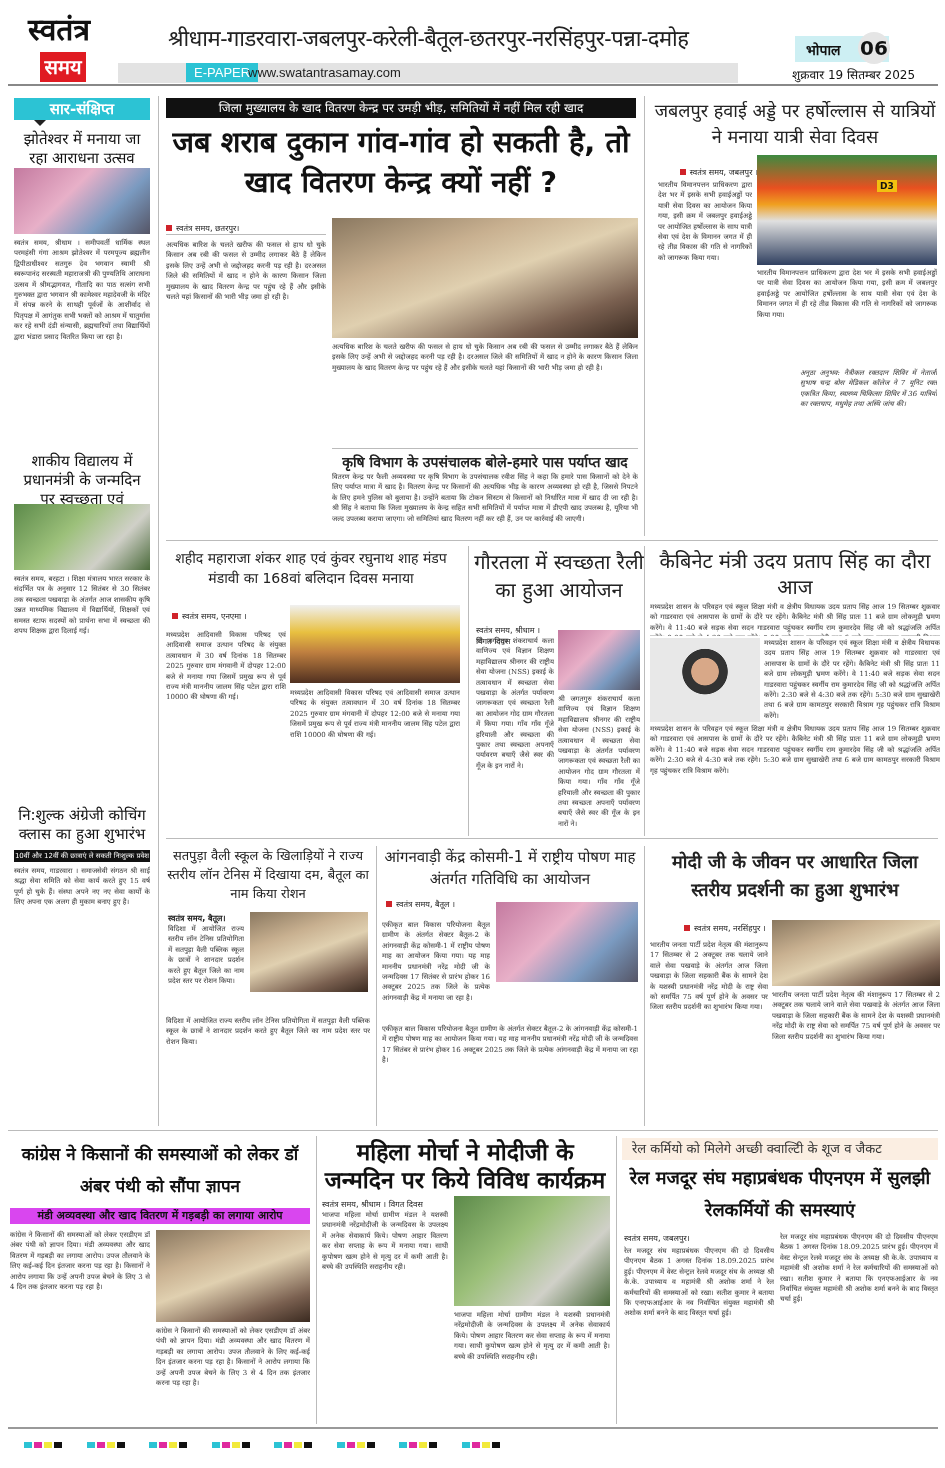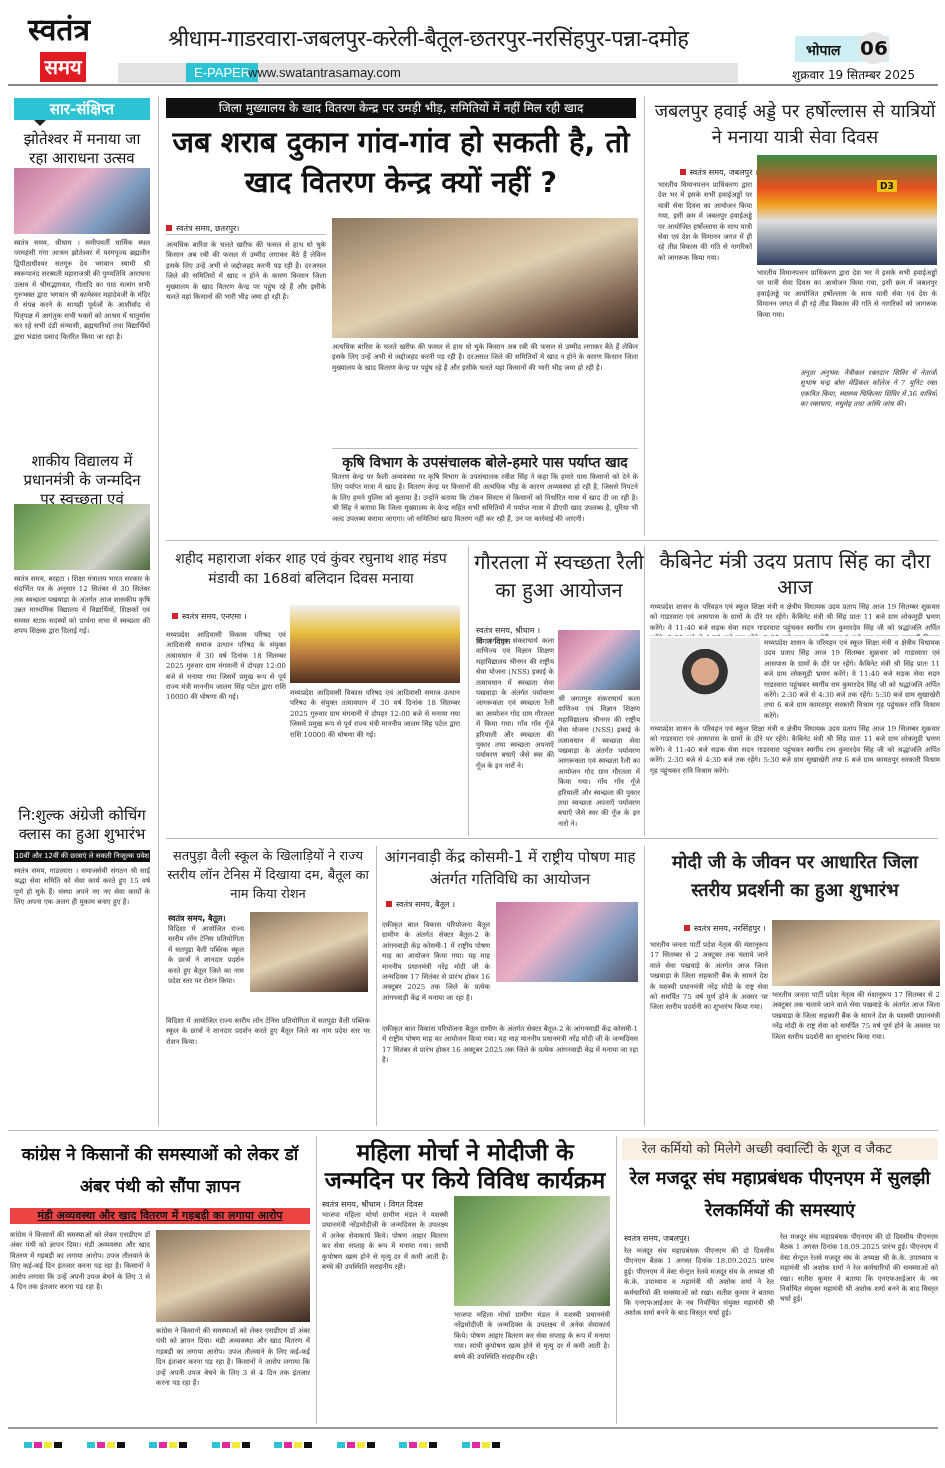--- a/index.html
+++ b/index.html
@@ -29,21 +29,21 @@
   .photo.crowd { background: linear-gradient(160deg, #8a7860, #c8b090 30%, #e0d0b0 50%, #7a6050 80%, #3a2a20); }
   .photo.airport { background: linear-gradient(180deg, #3d8a40 0%, #e85020 30%, #f0a020 45%, #e0e0e0 60%, #304060 100%); padding-left: 17px; }
   .photo.stage { background: linear-gradient(180deg, #f0f0f0 0%, #e8c040 35%, #c08040 60%, #503020 100%); }
   .photo.portrait { background: radial-gradient(circle at 50% 40%, #d8a888 0 18%, #333 19% 30%, #e8e8e8 31%); }
   .body-txt { font-size: 7px; line-height: 10.4px; color: #333; text-align: justify; overflow: hidden; font-family: "DejaVu Serif", serif; }
   .byline { font-size: 8px; color: #222; }
   .byline .sq { display: inline-block; width: 6px; height: 6px; background: #d0232a; margin-right: 4px; }
   .black-bar { background: #111; color: #fff; text-align: center; }
   .big-head { font-weight: bold; text-align: center; color: #111; }
   .med-head { text-align: center; color: #222; }
-  .kicker-gray { background: #ef4444; text-align: center; color: #111; text-decoration: underline; }
+  .kicker-gray { background: #d946ef; text-align: center; color: #111; }
   .kicker-peach { background: #fbeee2; color: #333; }
   .cmyk { top: 1442px; height: 6px; }
   .bottom-rule { left: 8px; top: 1427px; width: 930px; height: 2px; background: #999; }
 </style>
 </head>
 <body>
 
 <div class="abs logo-top">स्वतंत्र</div>
 <div class="abs logo-bot">समय</div>
 <div class="abs cities">श्रीधाम-गाडरवारा-जबलपुर-करेली-बैतूल-छतरपुर-नरसिंहपुर-पन्ना-दमोह</div>
@@ -146,21 +146,21 @@
 <div class="abs body-txt" style="left:156px;top:1326px;width:154px;height:96px;">कांग्रेस ने किसानों की समस्याओं को लेकर एसडीएम डॉ अंबर पंथी को ज्ञापन दिया। मंडी अव्यवस्था और खाद वितरण में गड़बड़ी का लगाया आरोप। उपज तौलवाने के लिए कई-कई दिन इंतजार करना पड़ रहा है। किसानों ने आरोप लगाया कि उन्हें अपनी उपज बेचने के लिए 3 से 4 दिन तक इंतजार करना पड़ रहा है।</div>
 <div class="abs vrule" style="left:316px;top:1136px;height:288px;"></div>
 
 <div class="abs big-head" style="left:320px;top:1138px;width:290px;font-size:23px;line-height:28px;">महिला मोर्चा ने मोदीजी के जन्मदिन पर किये विविध कार्यक्रम</div>
 <div class="abs byline" style="left:322px;top:1198px;width:126px;">स्वतंत्र समय, श्रीधाम । विगत दिवस</div>
 <div class="abs body-txt" style="left:322px;top:1210px;width:126px;height:212px;">भाजपा महिला मोर्चा ग्रामीण मंडल ने यशस्वी प्रधानमंत्री नरेंद्रमोदीजी के जन्मदिवस के उपलक्ष्य में अनेक सेवाकार्य किये। पोषण आहार वितरण कर सेवा सप्ताह के रूप में मनाया गया। साथी कुपोषण खत्म होने से मृत्यु दर में कमी आती है। बच्चे की उपस्थिति सराहनीय रही।</div>
 <div class="abs photo green" style="left:454px;top:1196px;width:156px;height:110px;"></div>
 <div class="abs body-txt" style="left:454px;top:1310px;width:156px;height:112px;">भाजपा महिला मोर्चा ग्रामीण मंडल ने यशस्वी प्रधानमंत्री नरेंद्रमोदीजी के जन्मदिवस के उपलक्ष्य में अनेक सेवाकार्य किये। पोषण आहार वितरण कर सेवा सप्ताह के रूप में मनाया गया। साथी कुपोषण खत्म होने से मृत्यु दर में कमी आती है। बच्चे की उपस्थिति सराहनीय रही।</div>
 <div class="abs vrule" style="left:616px;top:1136px;height:288px;"></div>
 
-<div class="abs kicker-peach" style="left:622px;top:1138px;width:316px;height:22px;font-size:13px;line-height:22px;padding-left:20px;">रेल कर्मियो को मिलेगे अच्छी क्वाल्टिी के शूज व जैकट</div>
+<div class="abs kicker-peach" style="left:622px;top:1138px;width:316px;height:22px;font-size:13px;line-height:22px;padding-left:10px;">रेल कर्मियो को मिलेगे अच्छी क्वाल्टिी के शूज व जैकट</div>
 <div class="abs big-head" style="left:622px;top:1162px;width:316px;font-size:18px;line-height:32px;">रेल मजदूर संघ महाप्रबंधक पीएनएम में सुलझी रेलकर्मियों की समस्याएं</div>
 <div class="abs byline" style="left:624px;top:1232px;width:150px;">स्वतंत्र समय, जबलपुर।</div>
 <div class="abs body-txt" style="left:624px;top:1246px;width:150px;height:176px;">रेल मजदूर संघ महाप्रबंधक पीएनएम की दो दिवसीय पीएनएम बैठक 1 अगस्त दिनांक 18.09.2025 प्रारंभ हुई। पीएनएम में वेस्ट सेन्ट्रल रेलवे मजदूर संघ के अध्यक्ष श्री के.के. उपाध्याय व महामंत्री श्री अशोक शर्मा ने रेल कर्मचारियों की समस्याओं को रखा। सतीश कुमार ने बताया कि एनएफआईआर के नव निर्वाचित संयुक्त महामंत्री श्री अशोक शर्मा बनने के बाद विस्तृत चर्चा हुई।</div>
 <div class="abs body-txt" style="left:780px;top:1232px;width:158px;height:190px;">रेल मजदूर संघ महाप्रबंधक पीएनएम की दो दिवसीय पीएनएम बैठक 1 अगस्त दिनांक 18.09.2025 प्रारंभ हुई। पीएनएम में वेस्ट सेन्ट्रल रेलवे मजदूर संघ के अध्यक्ष श्री के.के. उपाध्याय व महामंत्री श्री अशोक शर्मा ने रेल कर्मचारियों की समस्याओं को रखा। सतीश कुमार ने बताया कि एनएफआईआर के नव निर्वाचित संयुक्त महामंत्री श्री अशोक शर्मा बनने के बाद विस्तृत चर्चा हुई।</div>
 
 <div class="abs bottom-rule"></div>
 <div id="cmyk-row">
     <div class="abs cmyk" style="left: 24px; width: 8px; background: rgb(44, 195, 212);"></div>
     <div class="abs cmyk" style="left: 34px; width: 8px; background: rgb(224, 41, 158);"></div>
     <div class="abs cmyk" style="left: 44px; width: 8px; background: rgb(242, 234, 58);"></div>

